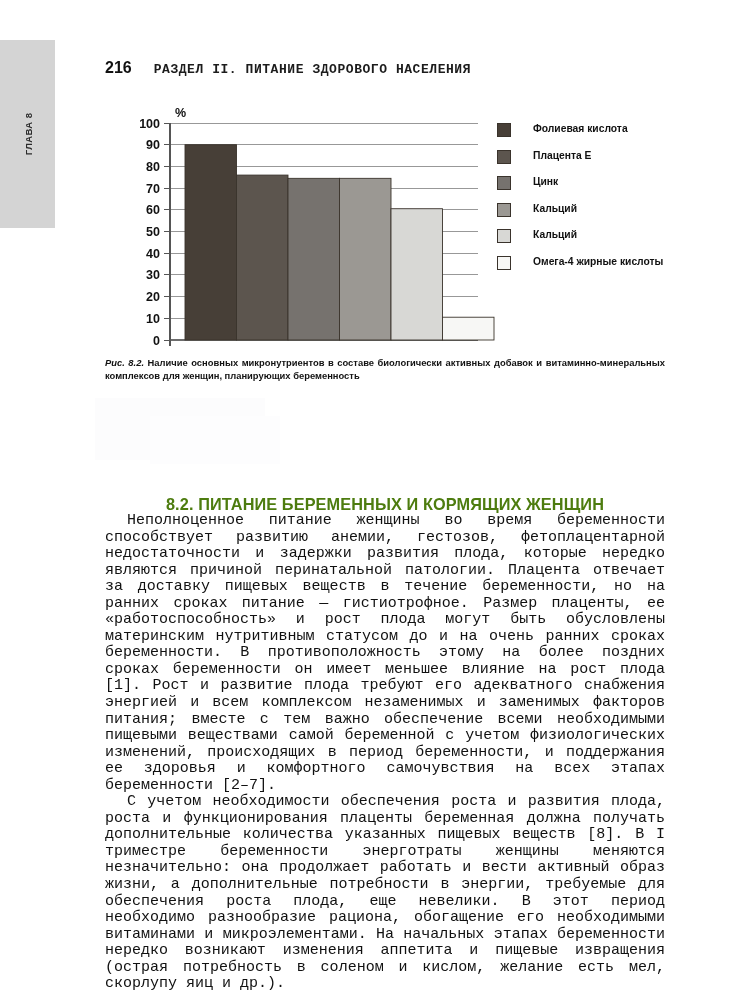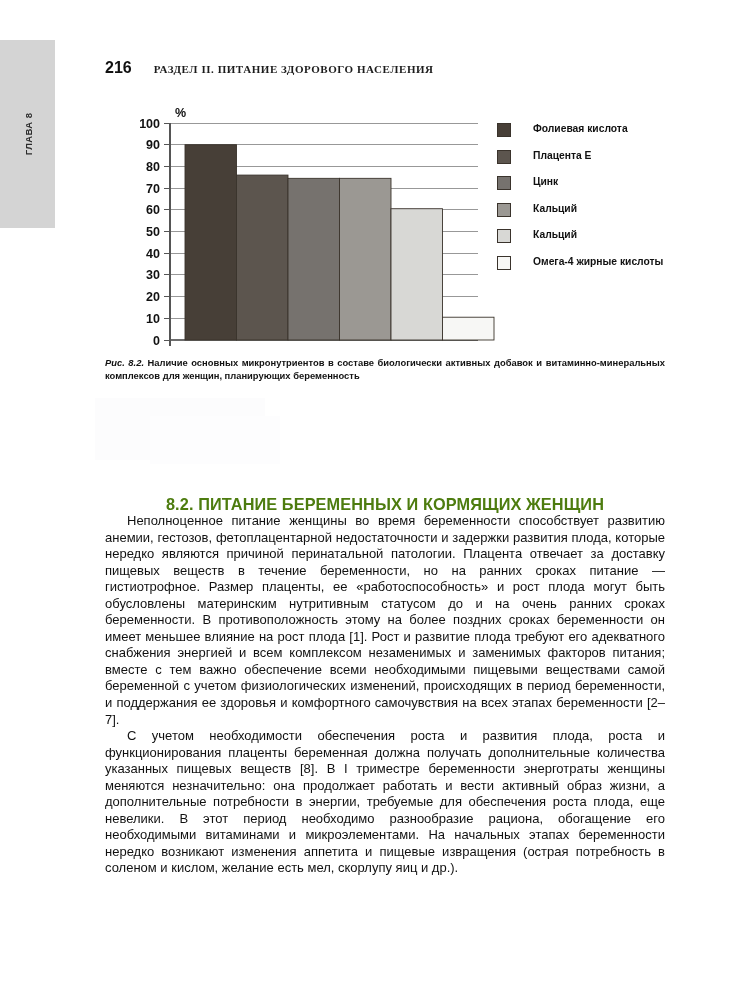--- a/index.html
+++ b/index.html
@@ -56,23 +56,23 @@
     gap: 22px;
   }
   .folio {
     font-family: "Liberation Sans", sans-serif;
     font-weight: bold;
     font-size: 16px;
     color: #111;
     letter-spacing: 0px;
   }
   .running-title {
-    font-family: Liberation Serif, serif;
-    font-weight: bold;
-    font-size: 11px;
+    font-family: Liberation Mono, monospace;
+    font-weight: bold;
+    font-size: 13px;
     letter-spacing: 0.55px;
     color: #1c1c1c;
   }
 
   
   .figure {
     position: absolute;
     left: 105px;
     top: 105px;
     width: 560px;
@@ -164,22 +164,22 @@
     letter-spacing: 0.1px;
     color: #4d7c0f;
   }
 
   
   .body-text {
     position: absolute;
     left: 105px;
     top: 513px;
     width: 560px;
-    font-family: Liberation Sans, sans-serif;
-    font-size: 13px;
+    font-family: Liberation Mono, monospace;
+    font-size: 15px;
     line-height: 16.55px;
     text-align: justify;
     color: #111;
     hyphens: manual;
   }
   .body-text p {
     margin: 0;
     text-indent: 22px;
   }
 </style>

